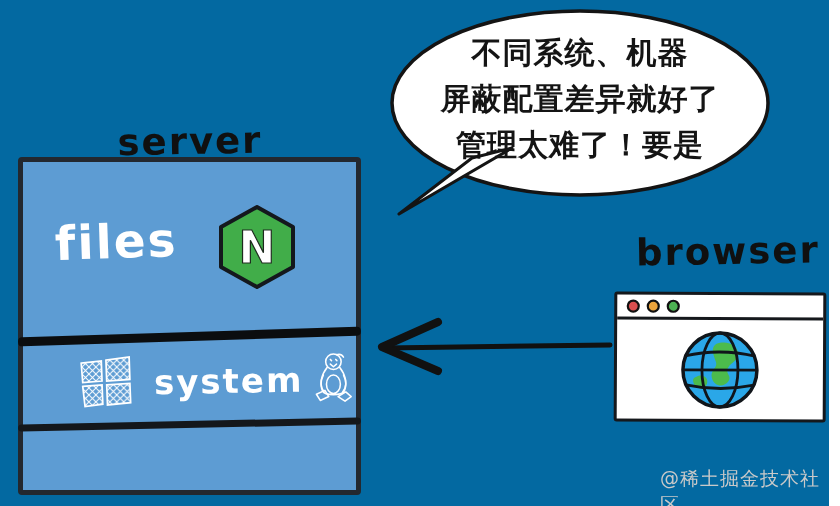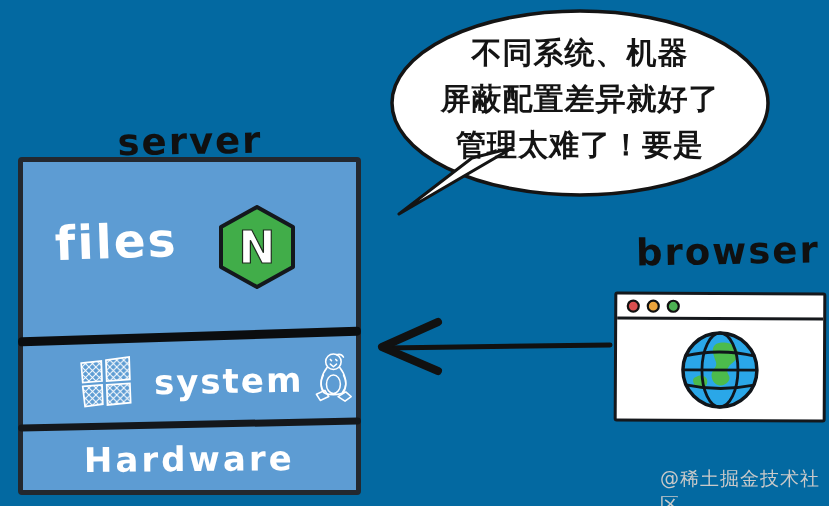--- a/index.html
+++ b/index.html
@@ -118,23 +118,20 @@
           <path d="M42 30 C 46 38, 46 46, 41 52"></path>
           <polygon points="7,55 18,50 23,58 12,63"></polygon>
           <polygon points="35,58 45,52 52,58 44,64"></polygon>
           <path d="M33 4 q6 -2 9 3"></path>
         </g>
       </svg>
     </div>
 
     <div class="divider-2"></div>
 
-    <div class="layer layer-hardware">
-      <span class="hardware-label">Hardware</span>
-    </div>
   </div>
 
   <svg class="arrow-svg" width="242" height="64" viewBox="0 0 242 64">
     <path d="M 238 31 L 14 34" stroke="#111111" stroke-width="5" stroke-linecap="round" fill="none"></path>
     <path d="M 66 8 L 10 33 L 66 57" stroke="#111111" stroke-width="8" stroke-linecap="round" stroke-linejoin="round" fill="none"></path>
   </svg>
 
   <div class="browser-title">browser</div>
 
   <div class="browser-window">

